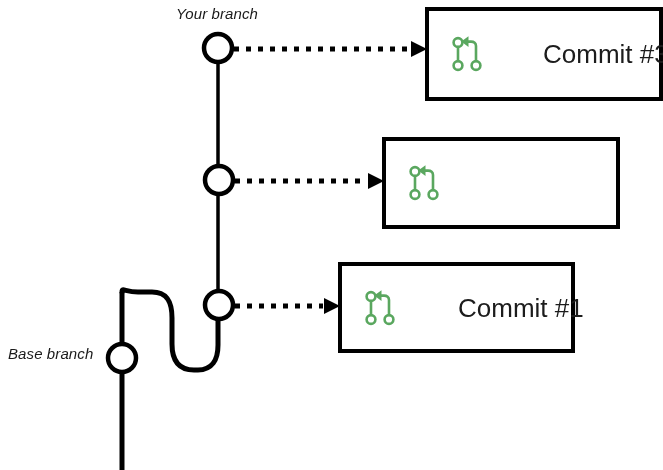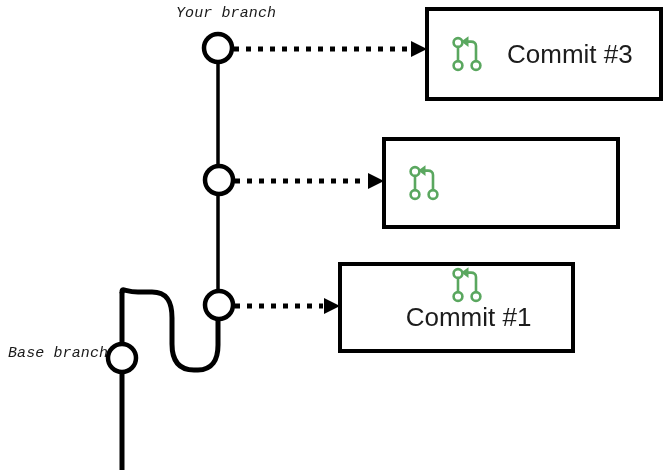--- a/index.html
+++ b/index.html
@@ -21,21 +21,21 @@
   #diagram-svg {
     position: absolute;
     left: 0;
     top: 0;
     width: 663px;
     height: 470px;
     display: block;
   }
   .branch-label {
     position: absolute;
-    font-family: Liberation Mono, monospace;
+    font-family: Liberation Sans, sans-serif;
     font-style: italic;
     font-size: 15px;
     color: #1a1a1a;
     white-space: nowrap;
     letter-spacing: 0.1px;
   }
   #label-your-branch {
     left: 176px;
     top: 5px;
   }
@@ -44,20 +44,21 @@
     top: 345px;
   }
   .commit-box {
     position: absolute;
     box-sizing: border-box;
     background: #ffffff;
     border: 4px solid #000000;
     display: flex;
     flex-direction: row;
     align-items: center;
+    gap: 36px;
   }
   .commit-icon {
     flex: 0 0 auto;
     width: 34px;
     height: 38px;
     display: block;
   }
   .commit-text {
     font-family: "Liberation Sans", sans-serif;
     font-size: 26px;
@@ -79,21 +80,20 @@
     width: 238px;
     height: 92px;
   }
   #commit-box-2 .commit-icon { margin-left: 22px; }
   #commit-box-2 .commit-text { margin-left: 22px; }
   #commit-box-1 {
     left: 338px;
     top: 262px;
     width: 237px;
     height: 91px;
-    flex-direction: column;
   }
   #commit-box-1 .commit-icon { margin-left: 22px; }
   #commit-box-1 .commit-text { margin-left: 24px; }
 </style>
 </head>
 <body>
 
 <div id="canvas">
 
   <svg id="diagram-svg" viewBox="0 0 663 470" xmlns="http://www.w3.org/2000/svg">

